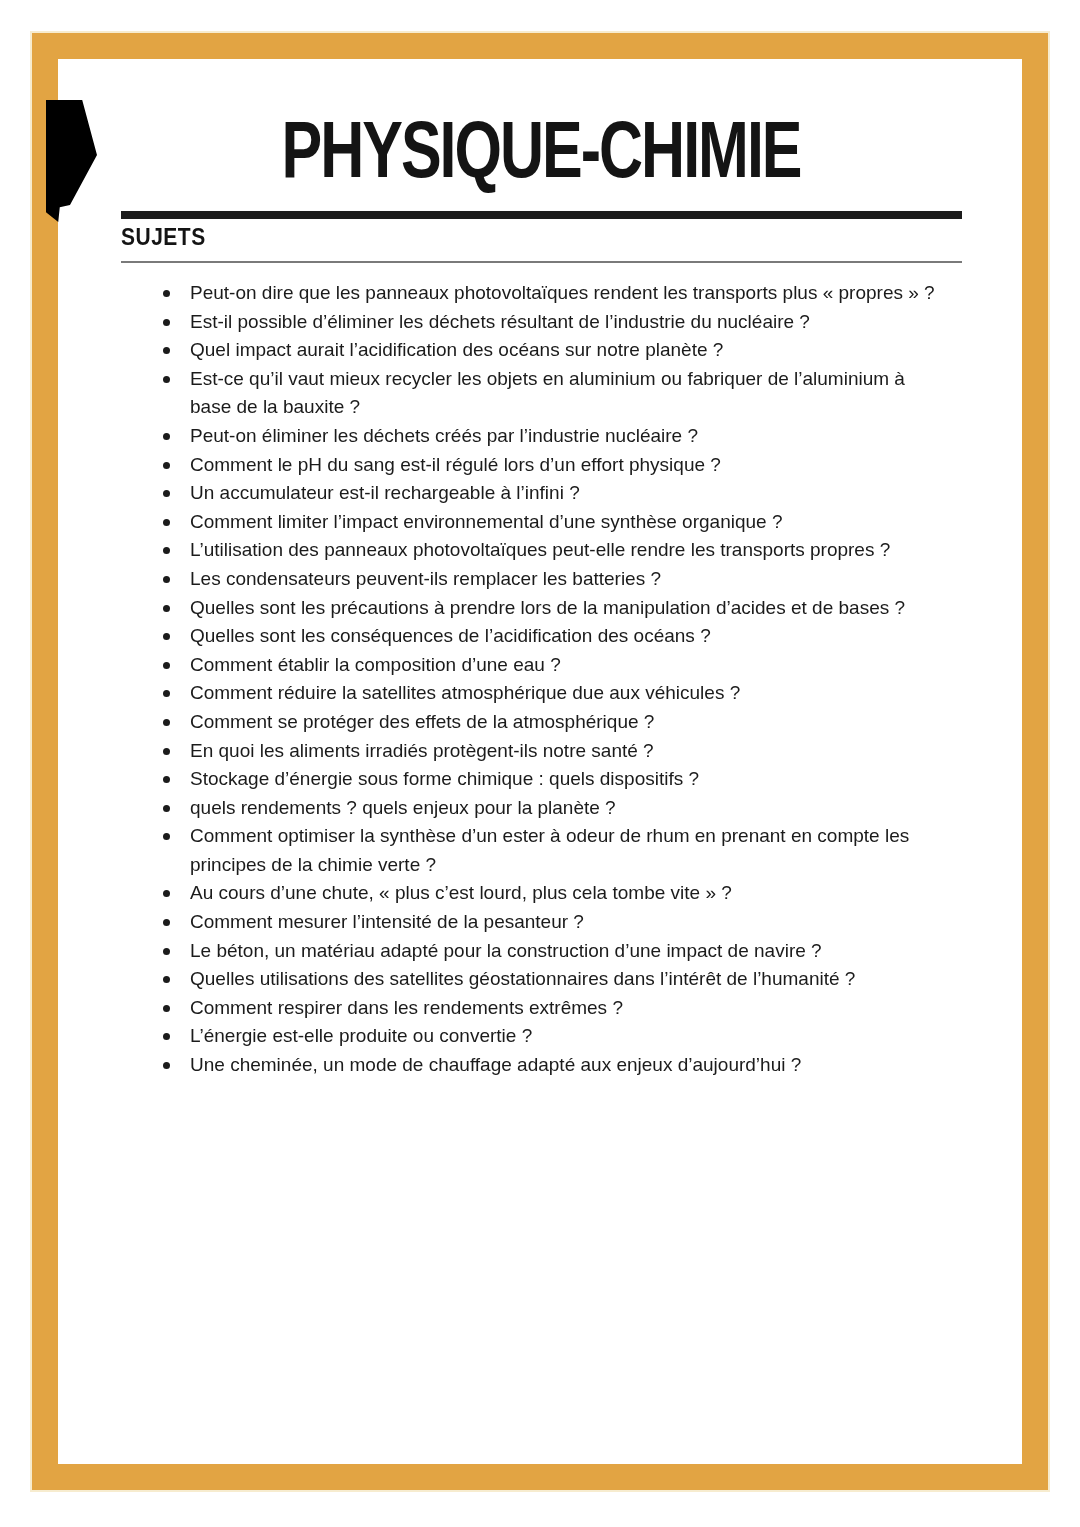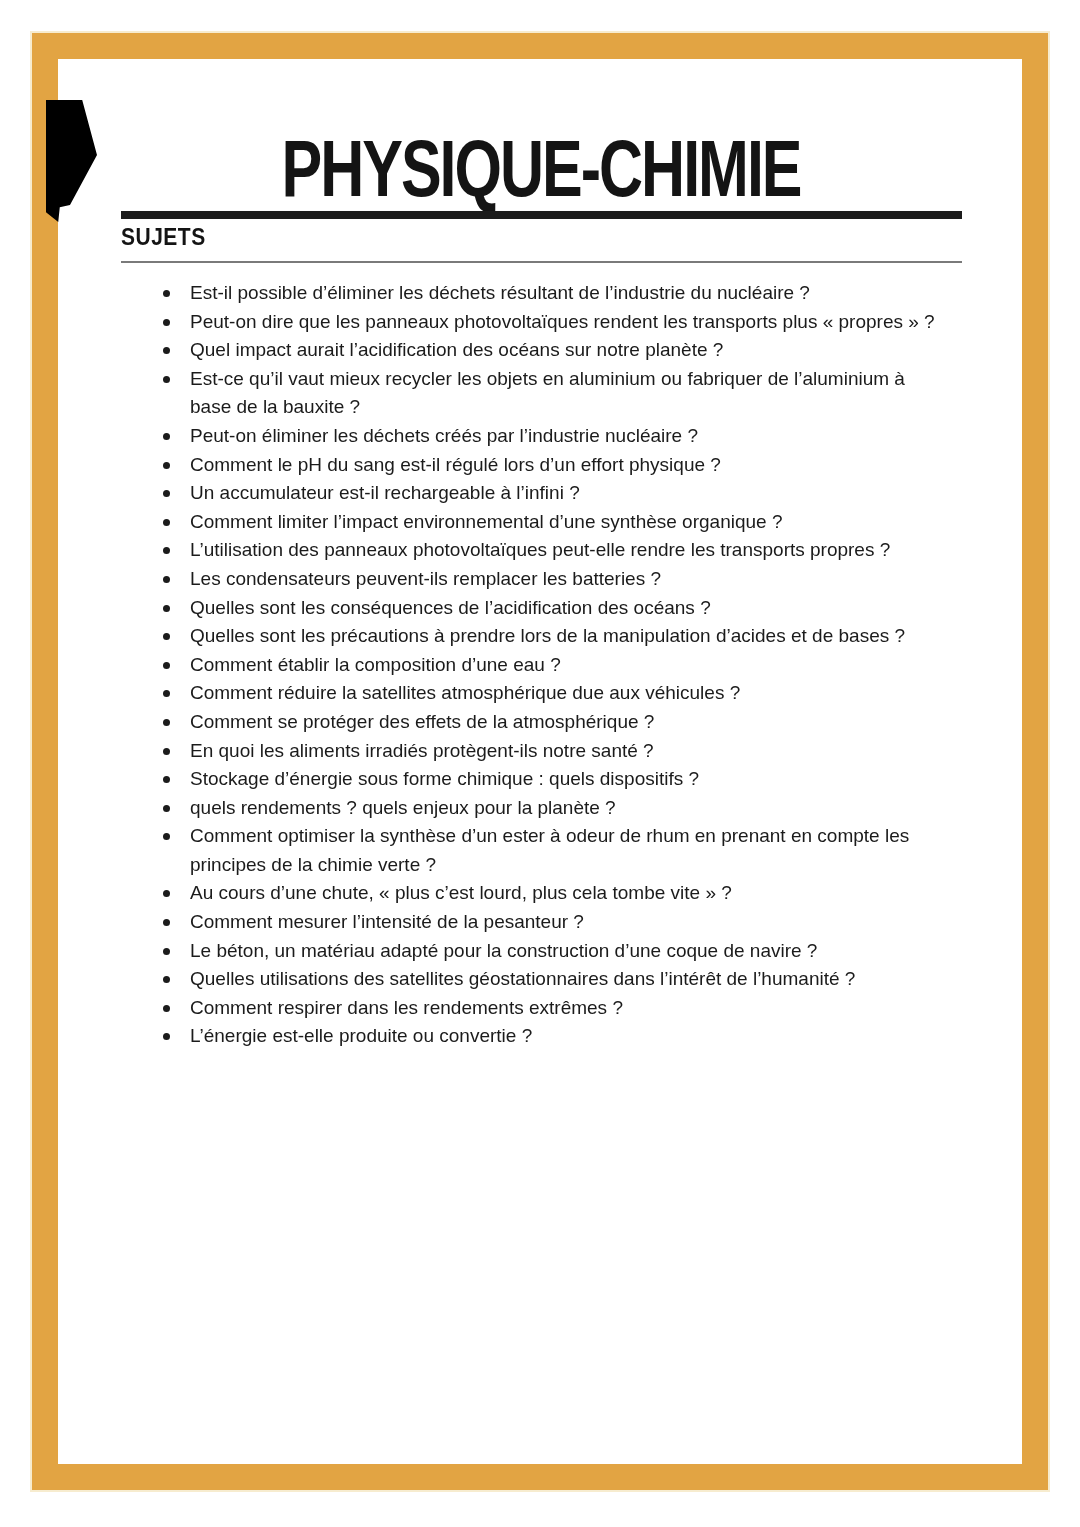--- a/index.html
+++ b/index.html
@@ -13,21 +13,21 @@
     position:absolute; left:32px; top:33px; width:1016px; height:1457px;
     box-sizing:border-box; border:26px solid var(--frame);
     outline:2px solid #F7ECCF;
   }
   .ribbon {
     position:absolute; left:46px; top:100px; width:51px; height:122px;
     background:#000000;
     clip-path:polygon(0% 0%, 71% 0%, 100% 45%, 47% 86%, 27% 88%, 24% 100%, 0% 92%);
   }
   .title-wrap {
-    position:absolute; left:120px; top:111px; width:842px; height:98px;
+    position:absolute; left:120px; top:92px; width:842px; height:98px;
     display:flex; align-items:flex-end; justify-content:center;text-align:center;
   }
   .title {
     font-size:61px; font-weight:bold; letter-spacing:-2px; color:var(--ink);
     line-height:1; white-space:nowrap;
     transform:scaleY(1.32); transform-origin:center bottom;
   }
   .rule-dark {
     position:absolute; left:121px; top:211px; width:841px; height:8px;
     background:var(--rule-dark);
@@ -68,41 +68,42 @@
   </div>
 
   <div class="rule-dark"></div>
 
   <div class="section-heading">SUJETS</div>
 
   <div class="rule-gray"></div>
 
   <div class="subjects">
     <ul>
+        <li><span class="dot"></span><span class="txt">Peut-on dire que les panneaux photovoltaïques rendent les transports plus « propres » ?</span></li>
         <li><span class="dot"></span><span class="txt">Est-il possible d’éliminer les déchets résultant de l’industrie du nucléaire ?</span></li>
-        <li><span class="dot"></span><span class="txt">Peut-on dire que les panneaux photovoltaïques rendent les transports plus « propres » ?</span></li>
         <li><span class="dot"></span><span class="txt">Quel impact aurait l’acidification des océans sur notre planète ?</span></li>
         <li><span class="dot"></span><span class="txt">Est-ce qu’il vaut mieux recycler les objets en aluminium ou fabriquer de l’aluminium à base de la bauxite ?</span></li>
         <li><span class="dot"></span><span class="txt">Peut-on éliminer les déchets créés par l’industrie nucléaire ?</span></li>
         <li><span class="dot"></span><span class="txt">Comment le pH du sang est-il régulé lors d’un effort physique ?</span></li>
         <li><span class="dot"></span><span class="txt">Un accumulateur est-il rechargeable à l’infini ?</span></li>
         <li><span class="dot"></span><span class="txt">Comment limiter l’impact environnemental d’une synthèse organique ?</span></li>
         <li><span class="dot"></span><span class="txt">L’utilisation des panneaux photovoltaïques peut-elle rendre les transports propres ?</span></li>
         <li><span class="dot"></span><span class="txt">Les condensateurs peuvent-ils remplacer les batteries ?</span></li>
+        <li><span class="dot"></span><span class="txt">Quelles sont les précautions à prendre lors de la manipulation d’acides et de bases ?</span></li>
         <li><span class="dot"></span><span class="txt">Quelles sont les conséquences de l’acidification des océans ?</span></li>
-        <li><span class="dot"></span><span class="txt">Quelles sont les précautions à prendre lors de la manipulation d’acides et de bases ?</span></li>
         <li><span class="dot"></span><span class="txt">Comment établir la composition d’une eau ?</span></li>
         <li><span class="dot"></span><span class="txt">Comment réduire la satellites atmosphérique due aux véhicules ?</span></li>
         <li><span class="dot"></span><span class="txt">Comment se protéger des effets de la atmosphérique ?</span></li>
         <li><span class="dot"></span><span class="txt">En quoi les aliments irradiés protègent-ils notre santé ?</span></li>
         <li><span class="dot"></span><span class="txt">Stockage d’énergie sous forme chimique : quels dispositifs ?</span></li>
         <li><span class="dot"></span><span class="txt">quels rendements ? quels enjeux pour la planète ?</span></li>
         <li><span class="dot"></span><span class="txt">Comment optimiser la synthèse d’un ester à odeur de rhum en prenant en compte les principes de la chimie verte ?</span></li>
         <li><span class="dot"></span><span class="txt">Au cours d’une chute, « plus c’est lourd, plus cela tombe vite » ?</span></li>
         <li><span class="dot"></span><span class="txt">Comment mesurer l’intensité de la pesanteur ?</span></li>
-        <li><span class="dot"></span><span class="txt">Le béton, un matériau adapté pour la construction d’une coque de navire ?</span></li>
+        <li><span class="dot"></span><span class="txt">Le béton, un matériau adapté pour la construction d’une impact de navire ?</span></li>
         <li><span class="dot"></span><span class="txt">Quelles utilisations des satellites géostationnaires dans l’intérêt de l’humanité ?</span></li>
         <li><span class="dot"></span><span class="txt">Comment respirer dans les rendements extrêmes ?</span></li>
         <li><span class="dot"></span><span class="txt">L’énergie est-elle produite ou convertie ?</span></li>
+        <li><span class="dot"></span><span class="txt">Une cheminée, un mode de chauffage adapté aux enjeux d’aujourd’hui ?</span></li>
       </ul>
   </div>
 
 </div>
 
 </body></html>

